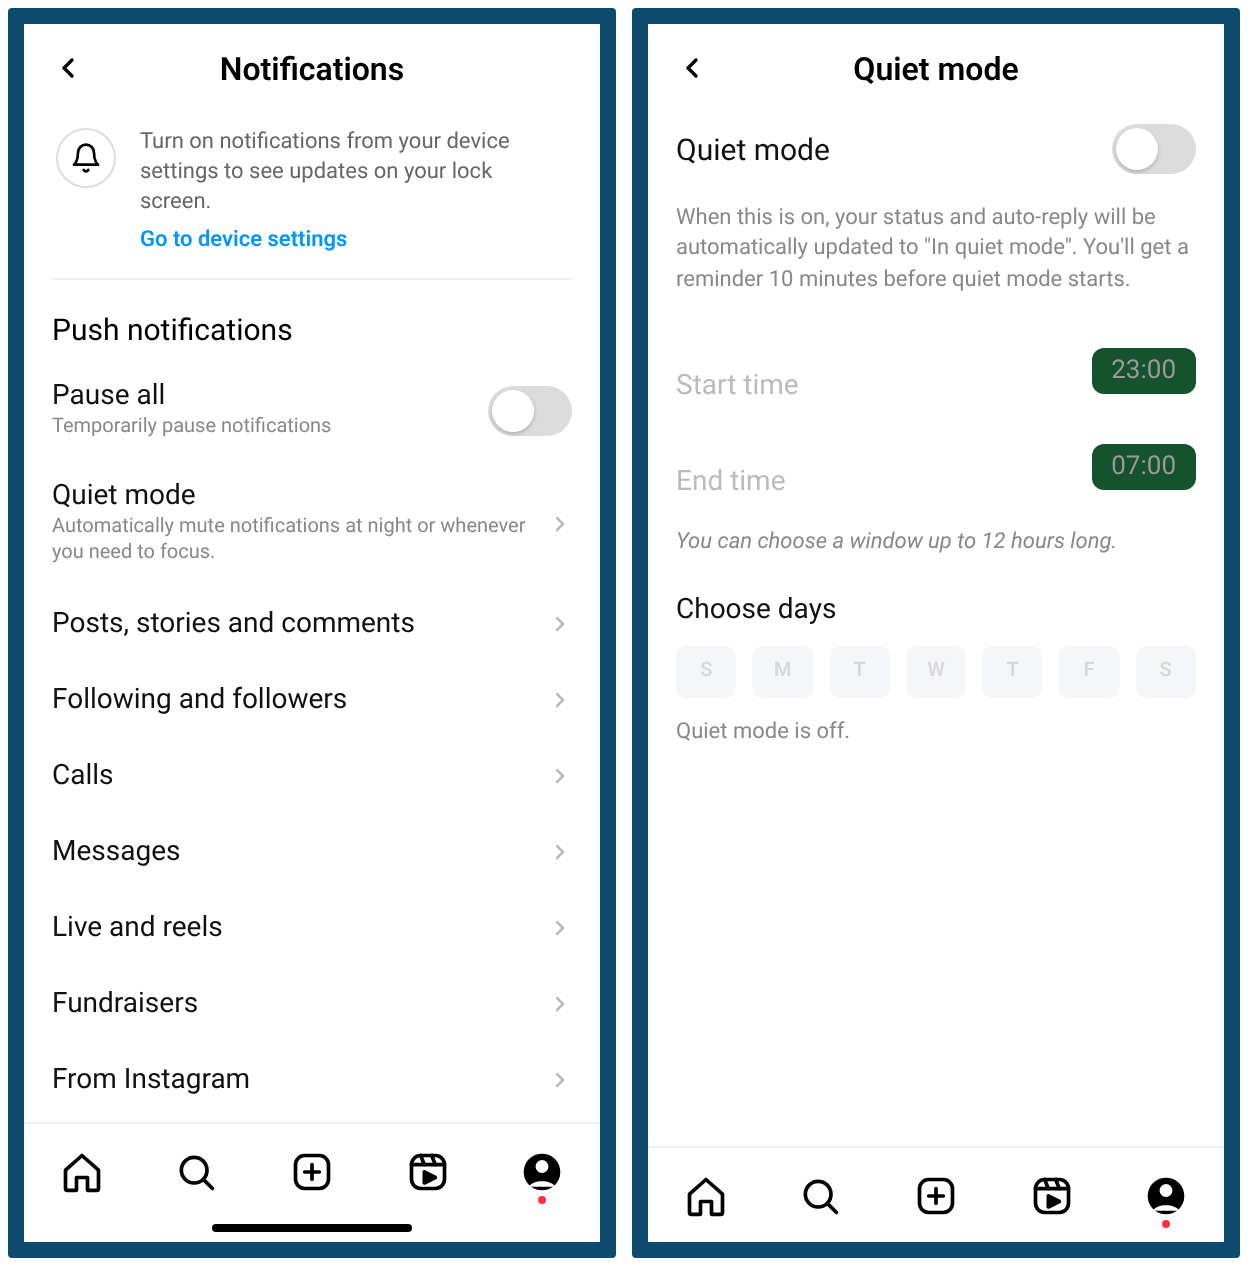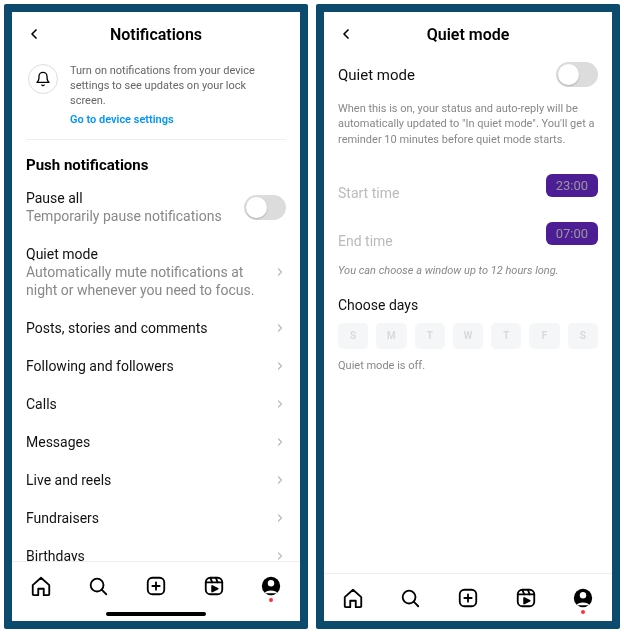--- a/index.html
+++ b/index.html
@@ -74,40 +74,40 @@
   }
   .banner-link {
     color: #0095f6;
     font-size: 11px;
     font-weight: 600;
     display: block;
     margin-top: 4px;
   }
   .section-title {
     font-size: 15px;
-    font-weight: 700;
+    font-weight: 400;
     margin: 16px 0 6px;
     color: #000;
   }
   .row {
     display: flex;
     align-items: center;
     justify-content: space-between;
     padding: 10px 0;
     min-height: 38px;
   }
   .row-text {
     flex: 1;
   }
   .row-title {
     font-size: 14px;
     color: #111;
   }
   .row-sub {
-    font-size: 14px;
+    font-size: 10px;
     color: #888;
     line-height: 1.3;
     margin-top: 1px;
   }
   .chevron {
     color: #bbb;
     width: 18px;
     display: flex;
     justify-content: flex-end;
   }
@@ -179,21 +179,21 @@
     align-items: center;
     justify-content: space-between;
     padding: 8px 0;
   }
   .time-label {
     font-size: 14px;
     color: #bbb;
     margin-top: 16px;
   }
   .time-pill {
-    background: #4c1d95;
+    background: #14532d;
     color: #999;
     font-size: 13px;
     padding: 4px 10px;
     border-radius: 6px;
   }
   .day-row {
     display: flex;
     gap: 8px;
     margin: 10px 0;
   }
@@ -301,20 +301,28 @@
         <div class="row">
           <div class="row-title">Live and reels</div>
           <div class="chevron">
             <svg width="12" height="12" viewBox="0 0 24 24" fill="none" stroke="#bbb" stroke-width="2.5" stroke-linecap="round" stroke-linejoin="round">
               <polyline points="9 18 15 12 9 6"></polyline>
             </svg>
           </div>
         </div>
         <div class="row">
           <div class="row-title">Fundraisers</div>
+          <div class="chevron">
+            <svg width="12" height="12" viewBox="0 0 24 24" fill="none" stroke="#bbb" stroke-width="2.5" stroke-linecap="round" stroke-linejoin="round">
+              <polyline points="9 18 15 12 9 6"></polyline>
+            </svg>
+          </div>
+        </div>
+        <div class="row">
+          <div class="row-title">From Instagram</div>
           <div class="chevron">
             <svg width="12" height="12" viewBox="0 0 24 24" fill="none" stroke="#bbb" stroke-width="2.5" stroke-linecap="round" stroke-linejoin="round">
               <polyline points="9 18 15 12 9 6"></polyline>
             </svg>
           </div>
         </div>
         <div class="row">
           <div class="row-title">Birthdays</div>
           <div class="chevron">
             <svg width="12" height="12" viewBox="0 0 24 24" fill="none" stroke="#bbb" stroke-width="2.5" stroke-linecap="round" stroke-linejoin="round">

